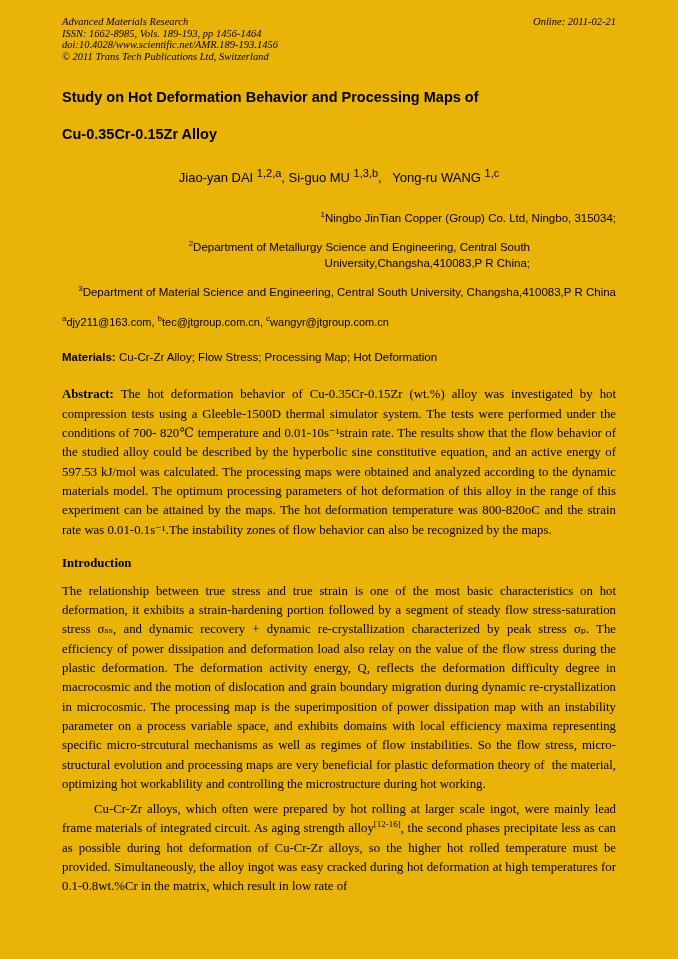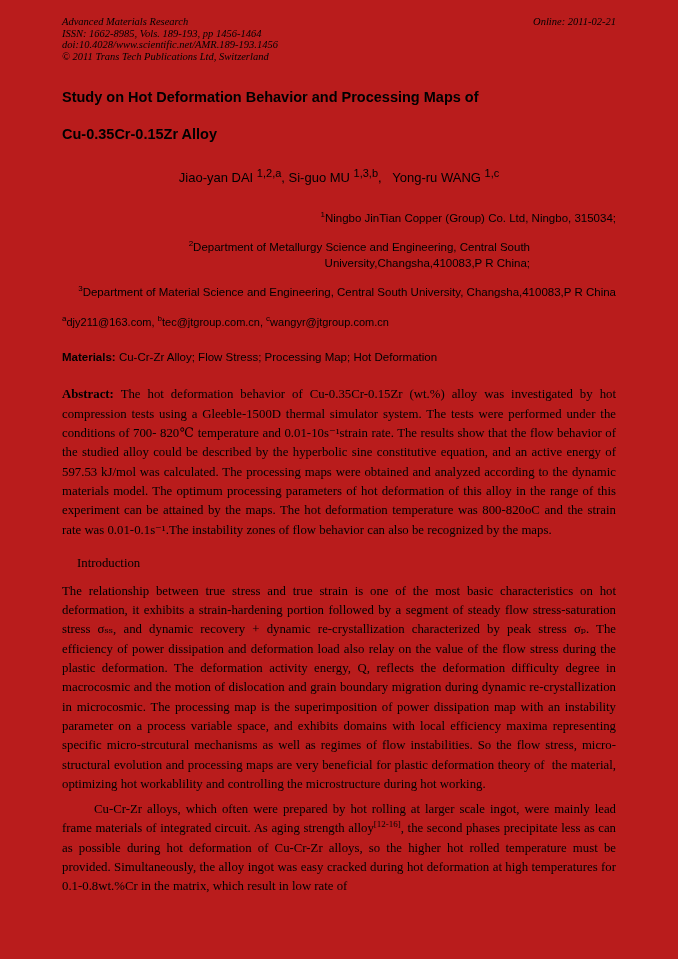--- a/index.html
+++ b/index.html
@@ -1,17 +1,17 @@
 <!DOCTYPE html>
 <html><head>
 <meta charset="utf-8">
 <style>
   html,body{margin:0;padding:0;background:#e8e8e8;}
   .page{
-    width:678px;height:959px;background:#b91c1c;margin:0 auto;
+    width:678px;height:959px;background:#eab308;margin:0 auto;
     box-sizing:border-box;padding:16px 62px 0 62px;
     color:#000;position:relative;overflow:hidden;
   }
   
   .hdr{display:flex;justify-content:space-between;align-items:flex-start;margin-bottom:26px;}
   .hdr-left div, .hdr-right{
     font-family:"Liberation Serif","DejaVu Serif",serif;
     font-style:italic;font-size:10.5px;line-height:11.5px;white-space:nowrap;
   }
   
@@ -50,21 +50,21 @@
   
   .body-text{
     font-family:"Liberation Serif","DejaVu Serif","DejaVu Sans",serif;
     font-size:12.8px;line-height:19.3px;text-align:justify;margin:0;
   }
   .abstract{margin-bottom:16px;}
   .body-text b{font-weight:bold;margin-top:13px;}
   .body-text sup{font-size:9px;line-height:0;}
   .section-heading{
     font-family:"Liberation Serif","DejaVu Serif",serif;
-    font-weight:normal;font-size:12.8px;margin:0 0 11px 15px;
+    font-weight:bold;font-size:12.8px;margin:0 0 11px 0;
   }
   .indent{text-indent:32px;margin-top:6px;}
 </style>
 </head>
 <body>
 
 <div class="page">
 
   <div class="hdr">
     <div class="hdr-left">

